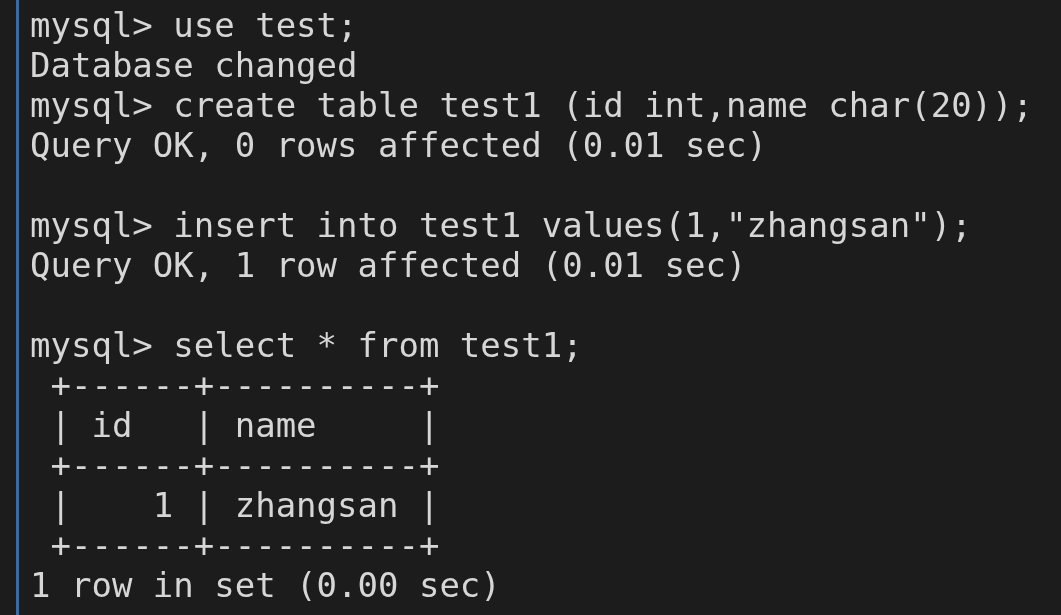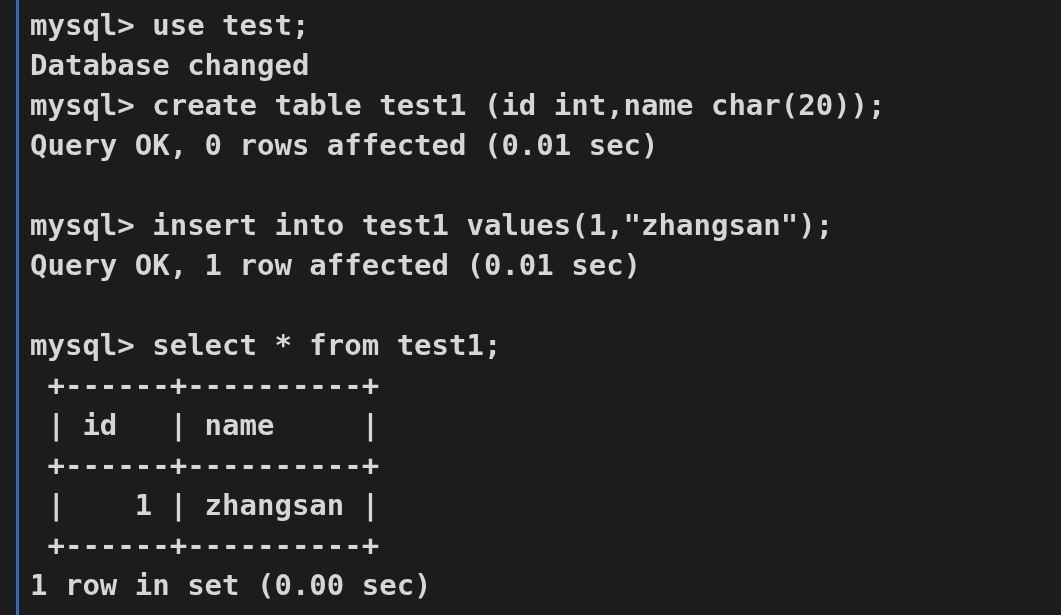--- a/index.html
+++ b/index.html
@@ -34,26 +34,25 @@
 
   #console-output {
     position: absolute;
     left: 30px;
     top: 5px;
     right: 0;
     bottom: 0;
     margin: 0;
     padding: 0;
     font-family: "DejaVu Sans Mono", "Liberation Mono", monospace;
-    font-size: 29px;
+    font-size: 34px;
     line-height: 40px;
     color: #d6d6d6;
     white-space: pre;
     letter-spacing: 0px;
-    font-weight: bold;
     -webkit-font-smoothing: antialiased;
   }
 
   .line {
     display: block;
     height: 40px;
     white-space: pre;
     color: #d6d6d6;
   }
   .line.blank {

